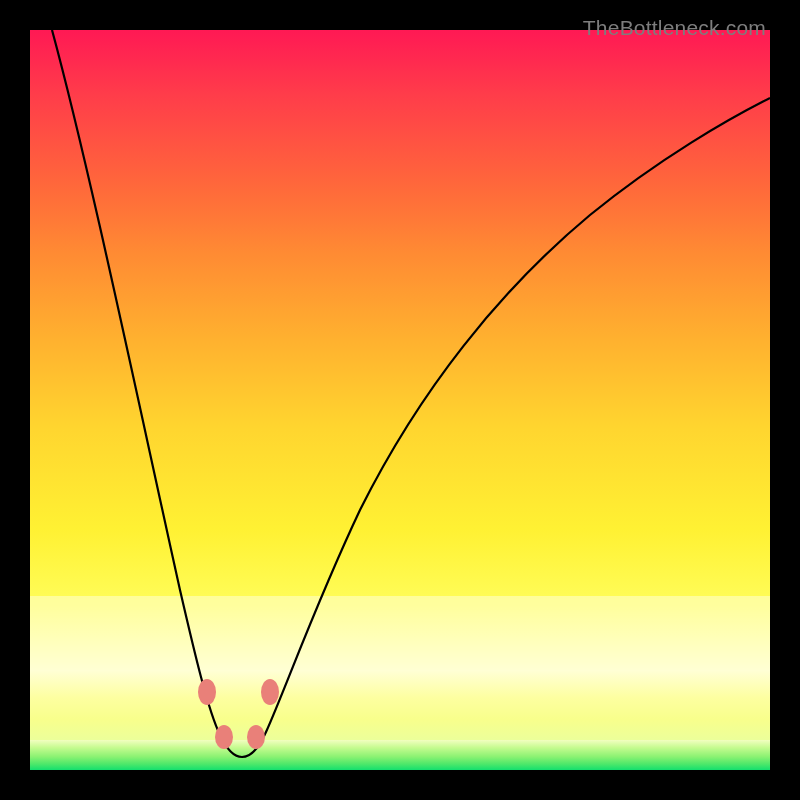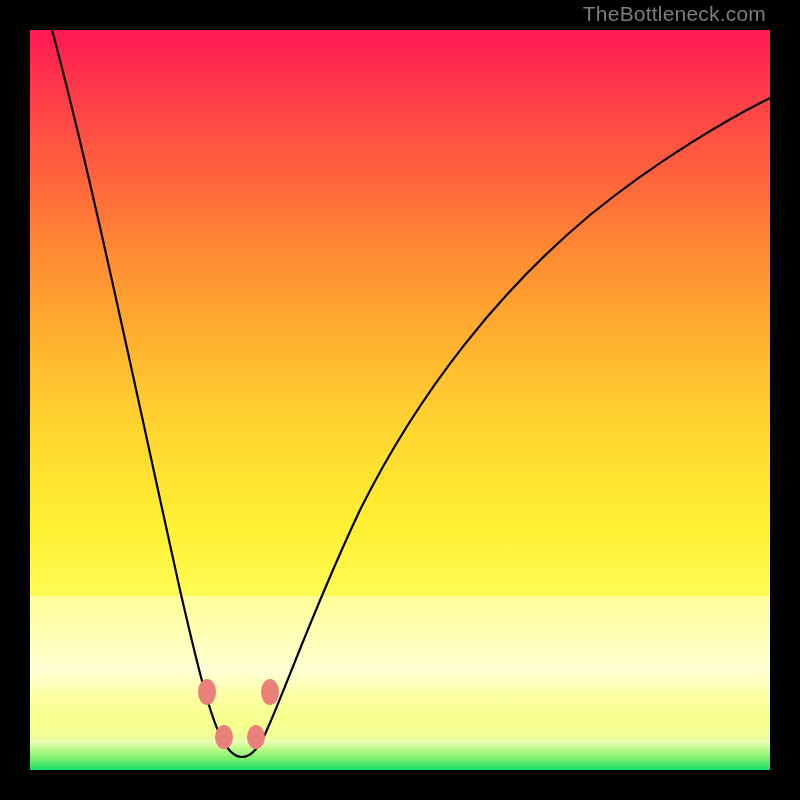--- a/index.html
+++ b/index.html
@@ -73,21 +73,21 @@
   svg.curve {
     position: absolute;
     left: 0;
     top: 0;
     width: 740px;
     height: 740px;
   }
   .watermark {
     position: absolute;
     right: 34px;
-    top: 2px;
+    top: 16px;
     color: #7d7d7d;
     font-size: 21px;
     letter-spacing: 0.2px;
     font-weight: 500;
   }
 </style>
 </head>
 <body>
 
 <div class="frame">

